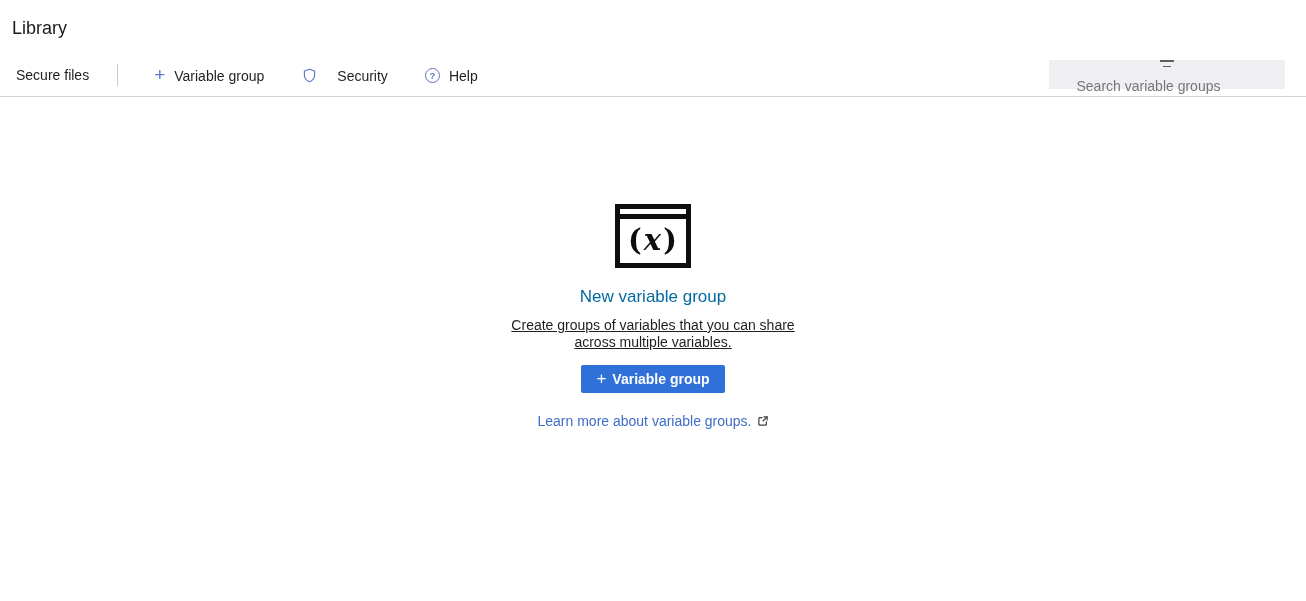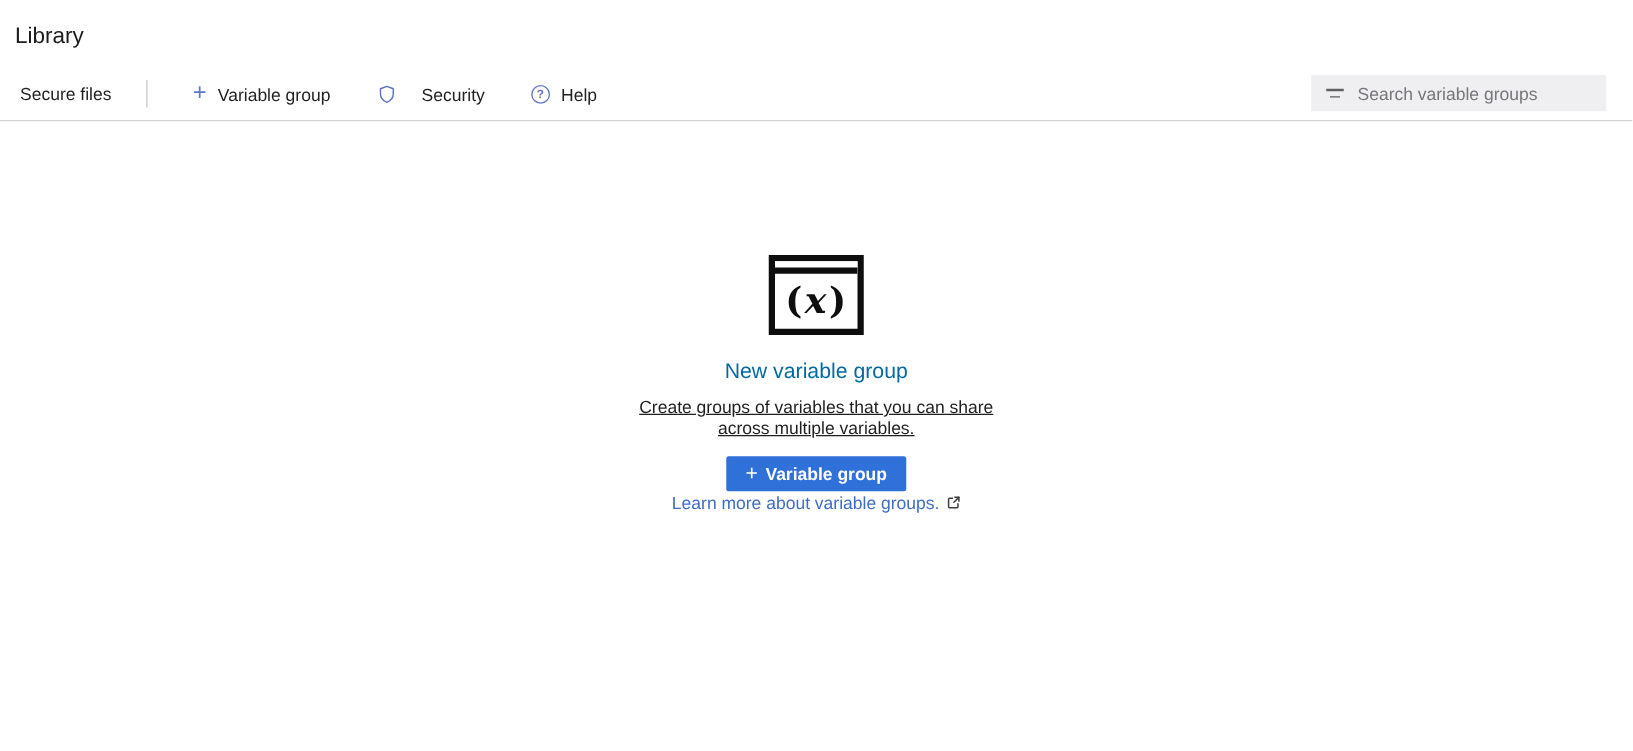--- a/index.html
+++ b/index.html
@@ -22,21 +22,21 @@
   .toolbtn { display: flex; align-items: center; gap: 9px; font-size: 14px;
     margin-left: 26px; cursor: pointer; padding-top: 2px; }
   .plus-glyph { color: #5b79cf; font-size: 19px; font-weight: 400; line-height: 1;
     position: relative; top: -1px; }
   .help-circle { width: 15px; height: 15px; border: 1.4px solid #5b74c4; border-radius: 50%;
     display: flex; align-items: center; justify-content: center;
     font-size: 9.5px; color: #5b74c4; font-weight: 700; }
 
   .searchbox { margin-left: auto; margin-right: 5px; align-self: center;
     width: 236px; height: 29px; background: #efeef1; display: flex; align-items: center;
-    gap: 11px; padding: 0 12px; }
+    gap: 11px; padding: 0 12px; flex-direction: column; }
   .filter-icon { width: 14px; display: flex; flex-direction: column; align-items: center; }
   .filter-icon .l1 { width: 14px; height: 1.5px; background: #5f5f5f; }
   .filter-icon .l2 { width: 8px; height: 1.5px; background: #5f5f5f; margin-top: 4px; }
   .searchbox input { flex: 1; border: none; outline: none; background: transparent;
     font-family: "Liberation Sans", sans-serif; font-size: 14px; color: #1f1f1f; }
   .searchbox input::placeholder { color: #76767a; opacity: 1; }
 
   
   .empty { margin-top: 107px; display: flex; flex-direction: column; align-items: center; }
   .vg-icon { width: 76px; height: 64px; border: 5px solid #0e0e0e; background: #fff; }
@@ -50,21 +50,21 @@
   .empty-desc { margin-top: 10px; font-size: 14px; line-height: 17px; text-align: center;
     color: #1f1f1f; text-decoration: underline; }
 
   .primary-btn { margin-top: 14px; height: 28px; padding: 0 15px; background: #2f70d9;
     border: none; border-radius: 2px; color: #ffffff; display: flex; align-items: center;
     gap: 6px; font-family: "Liberation Sans", sans-serif; font-size: 14px; font-weight: 700;
     cursor: pointer; }
   .primary-btn .btn-plus { font-size: 17px; font-weight: 400; line-height: 1;
     position: relative; top: -1px; }
 
-  .learn-row { margin-top: 1px; display: flex; align-items: center; gap: 5px; }
+  .learn-row { margin-top: 20px; display: flex; align-items: center; gap: 5px; }
   .learn-link { font-size: 14px; color: #3e6dc6; text-decoration: none; cursor: pointer; }
   .ext-icon { display: flex; align-items: center; }
 </style>
 </head>
 <body>
 
 <div class="header">
   <div class="title-row">
     <div class="page-title">Library</div>
   </div>

